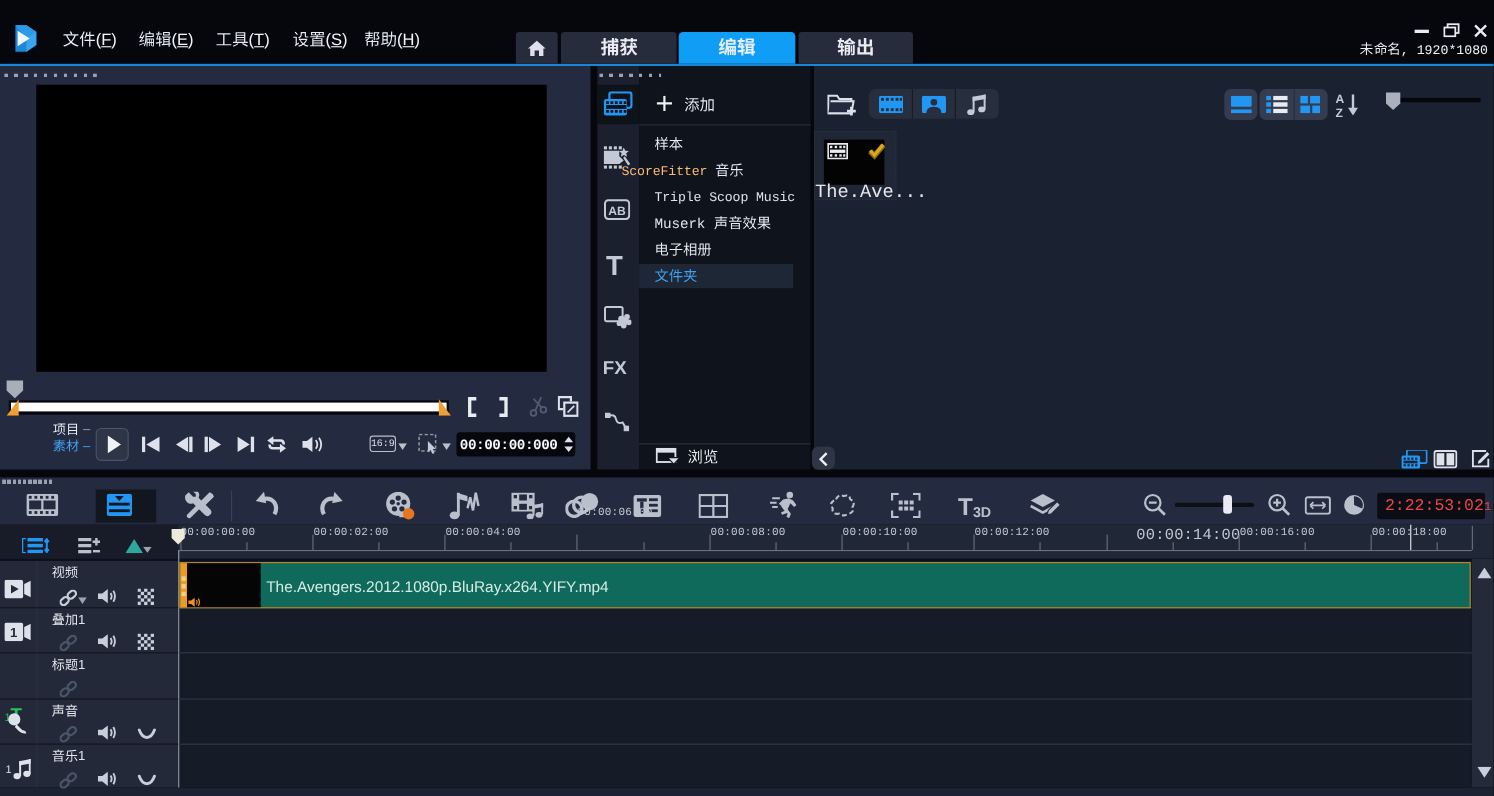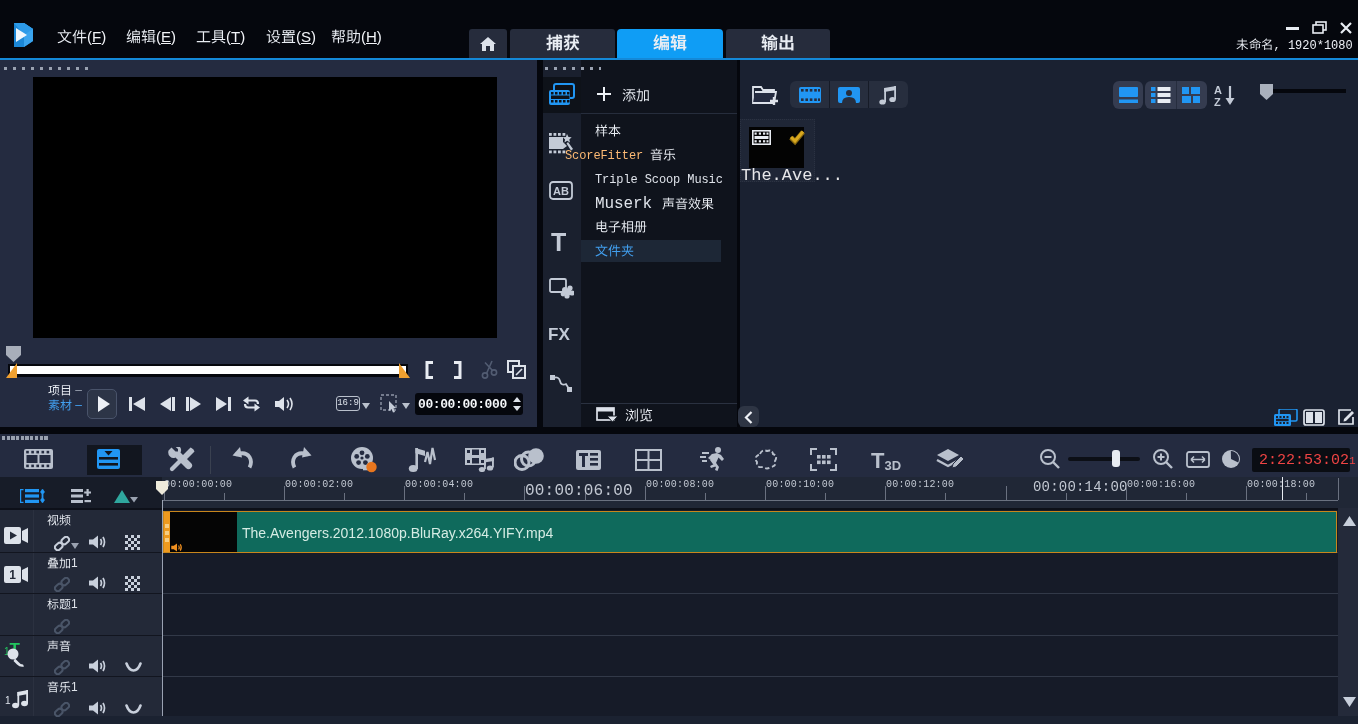--- a/index.html
+++ b/index.html
@@ -287,21 +287,21 @@
       <use href="#r6837"></use>
     </svg><svg class="cj" style="width:13px;height:13px;" viewBox="0 0 1000 1000">
       <use href="#r672c"></use>
     </svg></div>
 <div class="abs" style="left:565px;top:147px;font-size:13px;color:#fdba74;white-space:nowrap"><span class="mono" style="font-size:12px;letter-spacing:-0.1px">ScoreFitter </span><svg class="cj" style="width:13px;height:13px;" viewBox="0 0 1000 1000">
       <use href="#r97f3"></use>
     </svg><svg class="cj" style="width:13px;height:13px;" viewBox="0 0 1000 1000">
       <use href="#r4e50"></use>
     </svg></div>
 <div class="abs" style="left:595px;top:171px;font-size:13px;color:#dfe3ea;white-space:nowrap"><span class="mono" style="font-size:12px;letter-spacing:-0.1px">Triple Scoop Music</span></div>
-<div class="abs" style="left:595px;top:195px;font-size:13px;color:#dfe3ea;white-space:nowrap"><span class="mono" style="font-size:16px;letter-spacing:-0.1px">Muserk </span><svg class="cj" style="width:13px;height:13px;" viewBox="0 0 1000 1000">
+<div class="abs" style="left:595px;top:195px;font-size:13px;color:#dfe3ea;white-space:nowrap"><span class="mono" style="font-size:13px;letter-spacing:-0.1px">Muserk </span><svg class="cj" style="width:13px;height:13px;" viewBox="0 0 1000 1000">
       <use href="#r58f0"></use>
     </svg><svg class="cj" style="width:13px;height:13px;" viewBox="0 0 1000 1000">
       <use href="#r97f3"></use>
     </svg><svg class="cj" style="width:13px;height:13px;" viewBox="0 0 1000 1000">
       <use href="#r6548"></use>
     </svg><svg class="cj" style="width:13px;height:13px;" viewBox="0 0 1000 1000">
       <use href="#r679c"></use>
     </svg></div>
 <div class="abs" style="left:595px;top:219px;font-size:13px;color:#dfe3ea;white-space:nowrap"><svg class="cj" style="width:13px;height:13px;" viewBox="0 0 1000 1000">
       <use href="#r7535"></use>
@@ -644,21 +644,21 @@
 <div class="abs" style="left:163px;top:500px;width:1175px;height:1px;background:#6a7180"></div>
 <div class="abs mono" style="left:164px;top:479px;font-size:10px;color:#c2c8d2;letter-spacing:0.2px">00:00:00:00</div>
 <div class="abs" style="left:163.5px;top:486px;width:1px;height:14px;background:#6a7180"></div>
 <div class="abs" style="left:223.7px;top:493px;width:1px;height:7px;background:#6a7180"></div>
 <div class="abs mono" style="left:285px;top:479px;font-size:10px;color:#c2c8d2;letter-spacing:0.2px">00:00:02:00</div>
 <div class="abs" style="left:283.8px;top:486px;width:1px;height:14px;background:#6a7180"></div>
 <div class="abs" style="left:343.9px;top:493px;width:1px;height:7px;background:#6a7180"></div>
 <div class="abs mono" style="left:405px;top:479px;font-size:10px;color:#c2c8d2;letter-spacing:0.2px">00:00:04:00</div>
 <div class="abs" style="left:404.1px;top:486px;width:1px;height:14px;background:#6a7180"></div>
 <div class="abs" style="left:464.2px;top:493px;width:1px;height:7px;background:#6a7180"></div>
-<div class="abs mono" style="left:525px;top:482px;font-size:16px;color:#c2c8d2;letter-spacing:0.2px">00:00:06:00</div>
+<div class="abs mono" style="left:525px;top:461px;font-size:10px;color:#c2c8d2;letter-spacing:0.2px">00:00:06:00</div>
 <div class="abs" style="left:524.4px;top:486px;width:1px;height:14px;background:#6a7180"></div>
 <div class="abs" style="left:584.5px;top:493px;width:1px;height:7px;background:#6a7180"></div>
 <div class="abs mono" style="left:646px;top:479px;font-size:10px;color:#c2c8d2;letter-spacing:0.2px">00:00:08:00</div>
 <div class="abs" style="left:644.7px;top:486px;width:1px;height:14px;background:#6a7180"></div>
 <div class="abs" style="left:704.9px;top:493px;width:1px;height:7px;background:#6a7180"></div>
 <div class="abs mono" style="left:766px;top:479px;font-size:10px;color:#c2c8d2;letter-spacing:0.2px">00:00:10:00</div>
 <div class="abs" style="left:765.0px;top:486px;width:1px;height:14px;background:#6a7180"></div>
 <div class="abs" style="left:825.1px;top:493px;width:1px;height:7px;background:#6a7180"></div>
 <div class="abs mono" style="left:886px;top:479px;font-size:10px;color:#c2c8d2;letter-spacing:0.2px">00:00:12:00</div>
 <div class="abs" style="left:885.3px;top:486px;width:1px;height:14px;background:#6a7180"></div>

